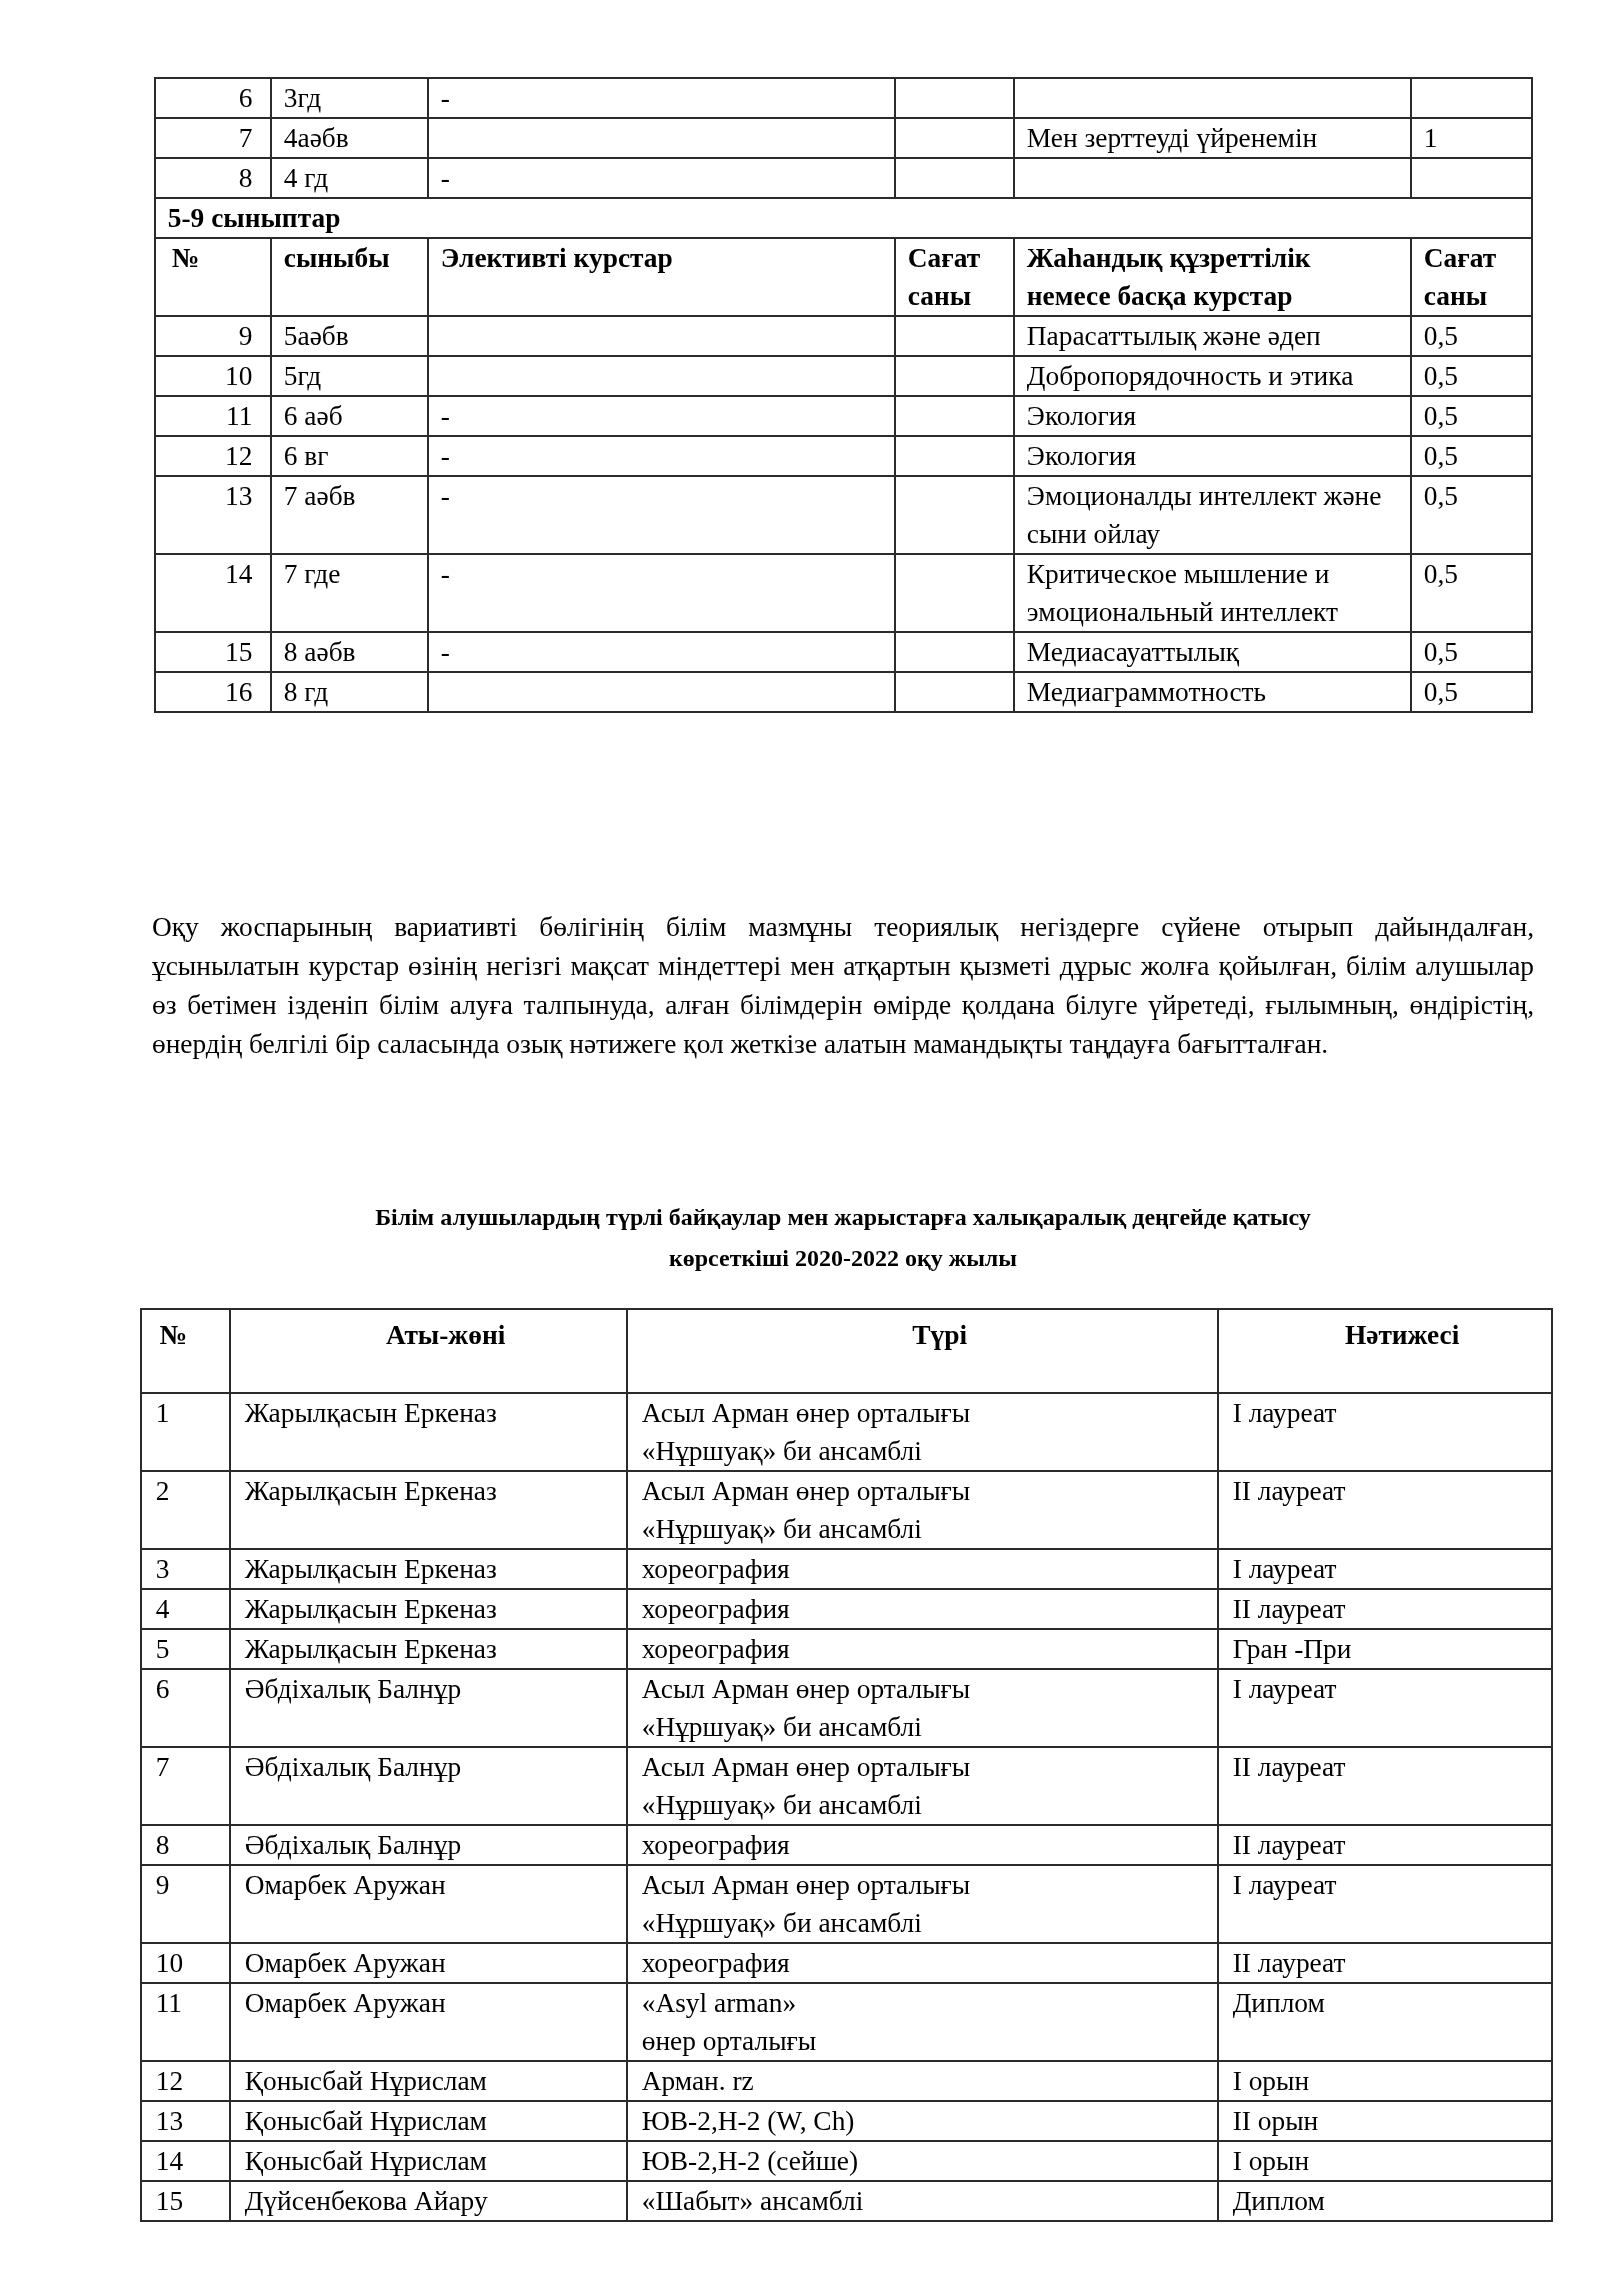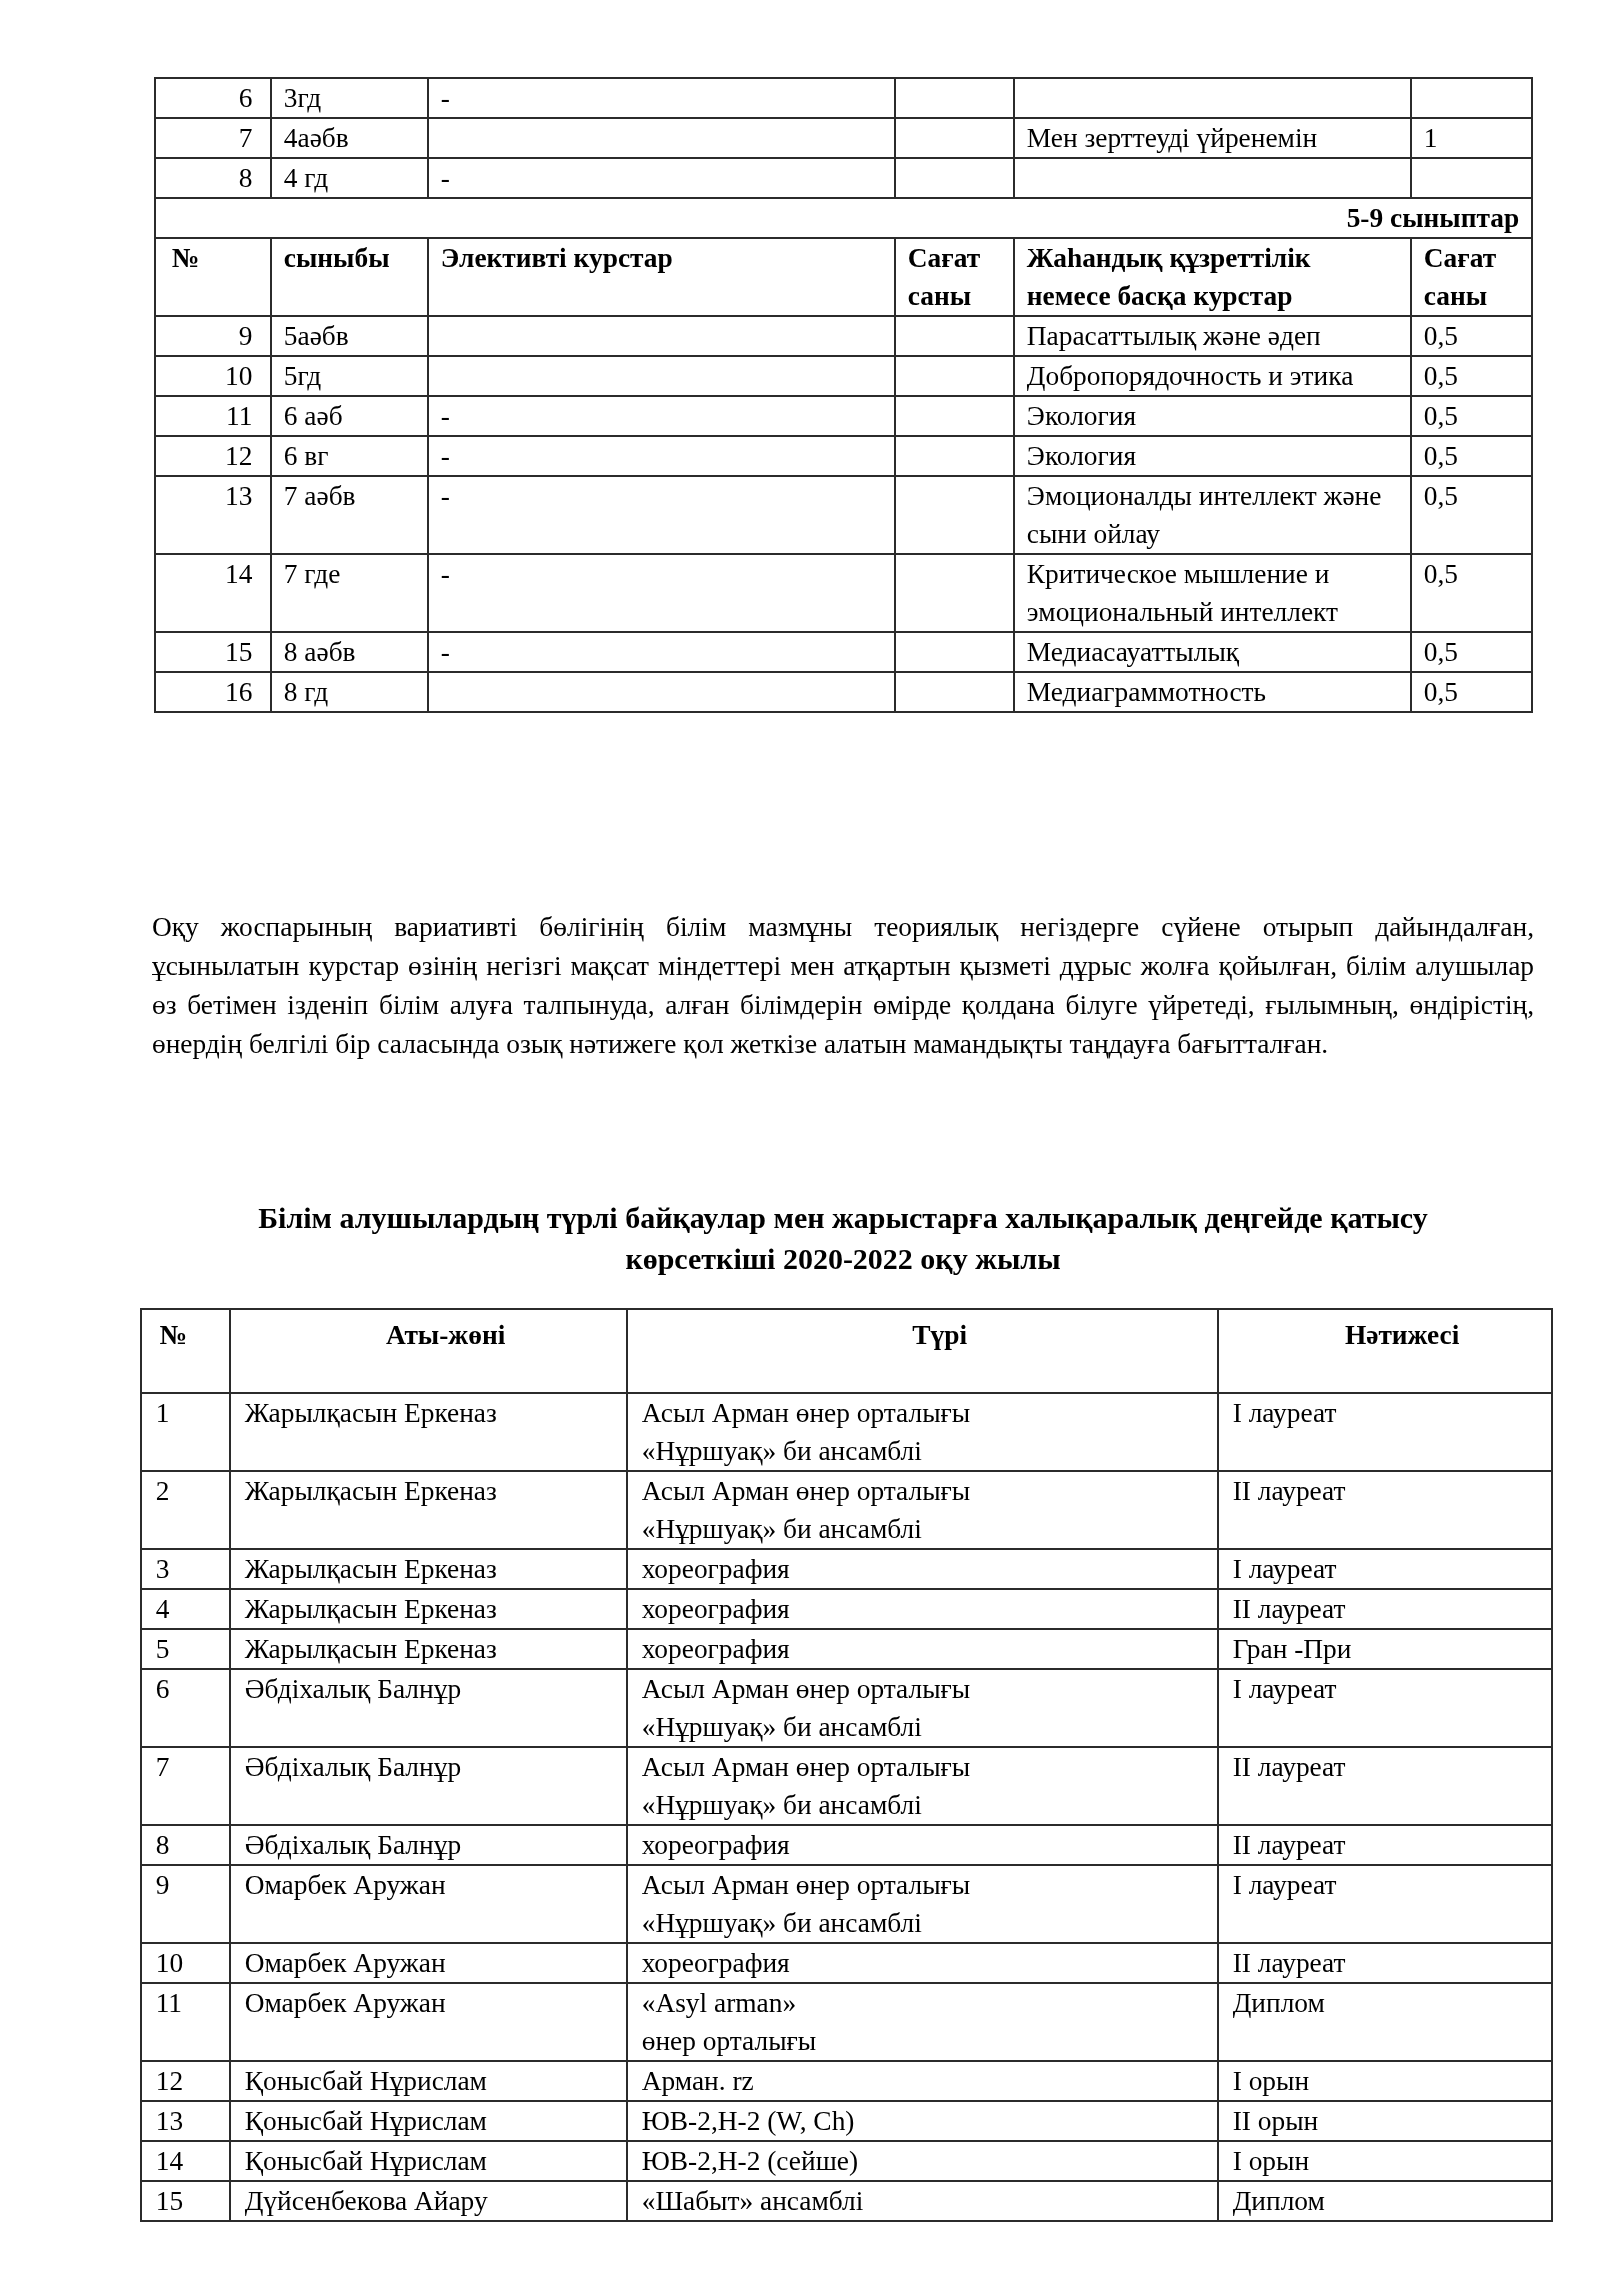--- a/index.html
+++ b/index.html
@@ -6,31 +6,31 @@
   body {
     width: 1621px; height: 2293px; position: relative; overflow: hidden;
     font-family: "Liberation Serif", "DejaVu Serif", serif;
     color: #000; font-size: 27.4px;
   }
   table { border-collapse: collapse; position: absolute; }
   td { border: 2px solid #2b2b2b; vertical-align: top; padding: 0 11.8px; line-height: 38px; }
 
   #t1 { left: 154px; top: 77px; width: 1375px; table-layout: fixed; }
   #t1 td.num { text-align: right; padding-right: 17.6px; }
-  #t1 td.sec { text-align: right; font-weight: bold; }
+  #t1 td.sec { text-align: left; font-weight: bold; }
   #t1 tr.hdr td { font-weight: bold; }
   #t1 td.pad1 { padding-left: 15.7px; }
 
   #para {
     position: absolute; left: 152px; top: 908px; width: 1382px;
     text-align: justify; line-height: 39px; font-size: 27.4px;
   }
   #heading {
     position: absolute; left: 147px; top: 1197px; width: 1392px;
-    text-align: center; font-weight: bold; line-height: 41px; font-size: 30px;
+    text-align: center; font-weight: bold; line-height: 41px; font-size: 24px;
   }
 
   #t2 { left: 140px; top: 1308px; width: 1411px; table-layout: fixed; }
   #t2 td { padding: 0 13.7px; }
   #t2 tr.hdr td { font-weight: bold; text-align: center; height: 76px; padding-top: 5.9px; padding-left: 48px; }
   #t2 tr.hdr td.no { text-align: left; padding-left: 17.6px; }
 </style>
 </head>
 <body>
 

